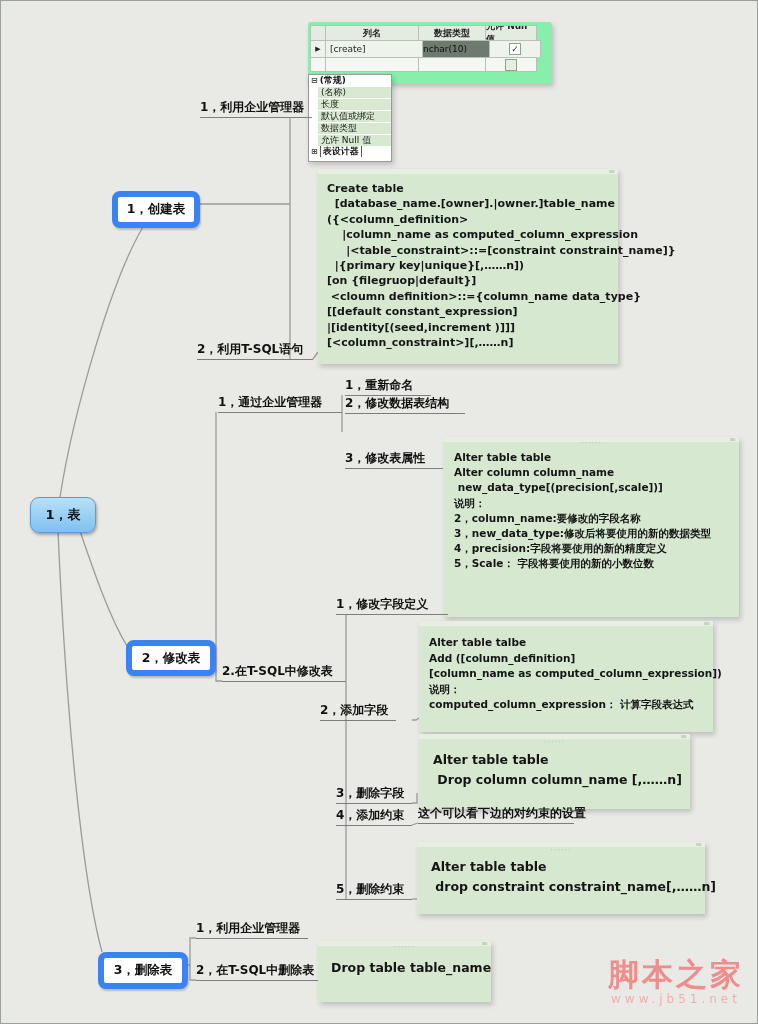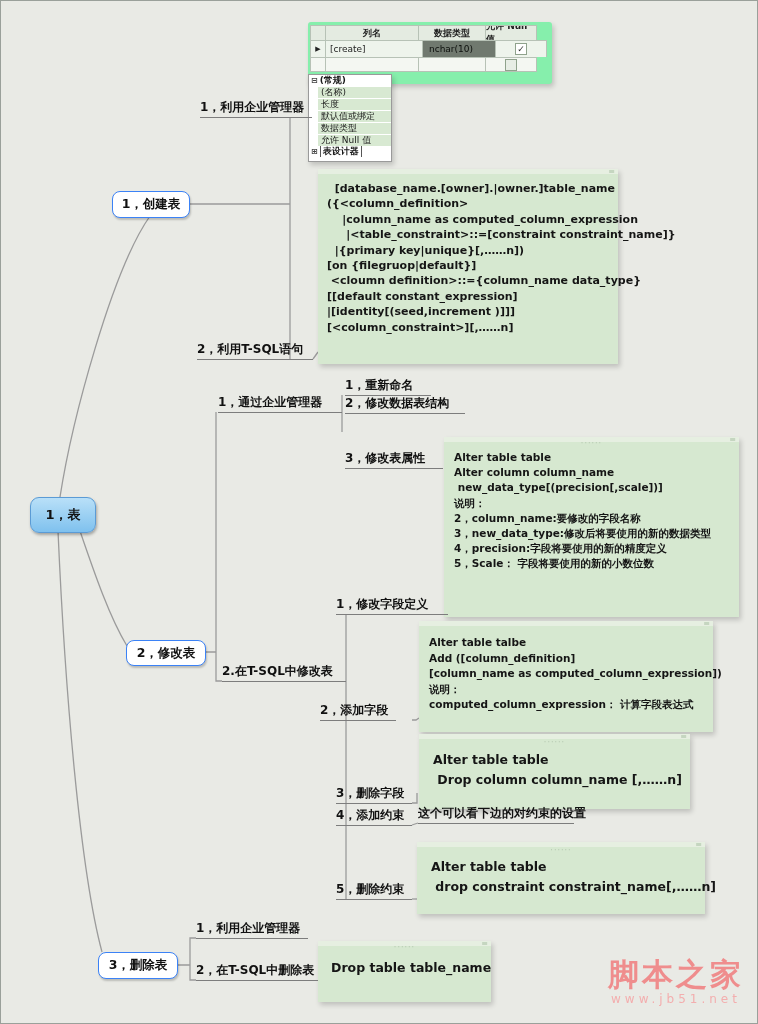--- a/index.html
+++ b/index.html
@@ -9,21 +9,21 @@
     outline:1px solid #9aa09a;outline-offset:-1px;
   }
   .connectors{position:absolute;left:0;top:0;z-index:1;}
 
   
   .node{position:absolute;z-index:3;display:flex;align-items:center;justify-content:center;
         font-weight:bold;color:#111;white-space:nowrap;}
   #node-root{left:30px;top:497px;width:64px;height:34px;font-size:13px;
     background:linear-gradient(#b9e0f8,#7fc1ee);border:1px solid #5b9bd5;border-radius:9px;
     box-shadow:1px 2px 3px rgba(0,0,0,.3);}
-  .white-node{background:#fff;border:1px solid #3b82f6;border-radius:8px;font-size:12.5px;
+  .white-node{background:#fff;border:6px solid #3b82f6;border-radius:8px;font-size:12.5px;
     box-shadow:1px 2px 2px rgba(0,0,0,.2);}
   #node-create{left:112px;top:191px;width:76px;height:25px;}
   #node-modify{left:126px;top:640px;width:78px;height:24px;}
   #node-delete{left:98px;top:952px;width:78px;height:25px;}
 
   
   .lbl{position:absolute;z-index:3;font-size:12px;font-weight:bold;color:#111;
        white-space:nowrap;border-bottom:1px solid #7d7d7d;padding-bottom:2px;height:15px;line-height:15px;}
   #lbl-create-mgr{left:200px;top:100px;width:112px;}
   #lbl-create-sql{left:197px;top:342px;width:116px;}
@@ -72,21 +72,21 @@
   .g-row .g-cell:last-child{border-right:1px solid #b7c2b6;}
   .g-bottom .g-cell{border-bottom:1px solid #b7c2b6;}
   .g-sel{width:14px;background:#f2f4f0;justify-content:center;}
   .g-c1{width:92px;}
   .g-c2{width:66px;}
   .g-c3{width:50px;justify-content:center;}
   .g-head .g-cell{height:14px;background:#e4ebe1;font-weight:bold;justify-content:center;}
   .g-data1 .g-cell{height:16px;background:#eef4ec;}
   .g-data2 .g-cell{height:13px;background:#f4f7f2;}
   .cell-name{padding-left:4px;}
-  .cell-type{background:#70796f !important;color:#0c0f0c;padding-left:6px;}
+  .cell-type{background:#70796f !important;color:#0c0f0c;padding-left:0;}
   .sel-arrow{font-size:7px;color:#222;}
   .cb{width:10px;height:10px;border:1px solid #8fa28c;background:#fff;display:flex;
     align-items:center;justify-content:center;font-size:9px;color:#333;line-height:10px;}
   .cb.unchecked{background:#e7ede5;}
 
   
   .props-card{position:absolute;left:308px;top:74px;width:82px;height:86px;z-index:2;
     background:#fff;border:1px solid #9a9a9a;box-shadow:2px 3px 5px rgba(0,0,0,.18);
     font-size:9px;color:#1a1a1a;}
   .p-row{height:11px;line-height:11px;display:flex;align-items:center;white-space:nowrap;overflow:hidden;}
@@ -185,20 +185,21 @@
     <div class="p-row p-item">数据类型</div>
     <div class="p-row p-item">允许 Null 值</div>
     <div class="p-row p-group">
         <span class="p-expander">⊞</span>
         <span class="p-boxed">表设计器</span>
       </div>
   </div>
 
   <div class="code-block" id="blk-create">
     <span class="handle">≡</span>
+    <div class="code-line">Create table</div>
     <div class="code-line">  [database_name.[owner].|owner.]table_name</div>
     <div class="code-line">({&lt;column_definition&gt;</div>
     <div class="code-line">    |column_name as computed_column_expression</div>
     <div class="code-line">     |&lt;table_constraint&gt;::=[constraint constraint_name]}</div>
     <div class="code-line">  |{primary key|unique}[,……n])</div>
     <div class="code-line">[on {filegruop|default}]</div>
     <div class="code-line"> &lt;cloumn definition&gt;::={column_name data_type}</div>
     <div class="code-line">[[default constant_expression]</div>
     <div class="code-line">|[identity[(seed,increment )]]]</div>
     <div class="code-line">[&lt;column_constraint&gt;][,……n]</div>

